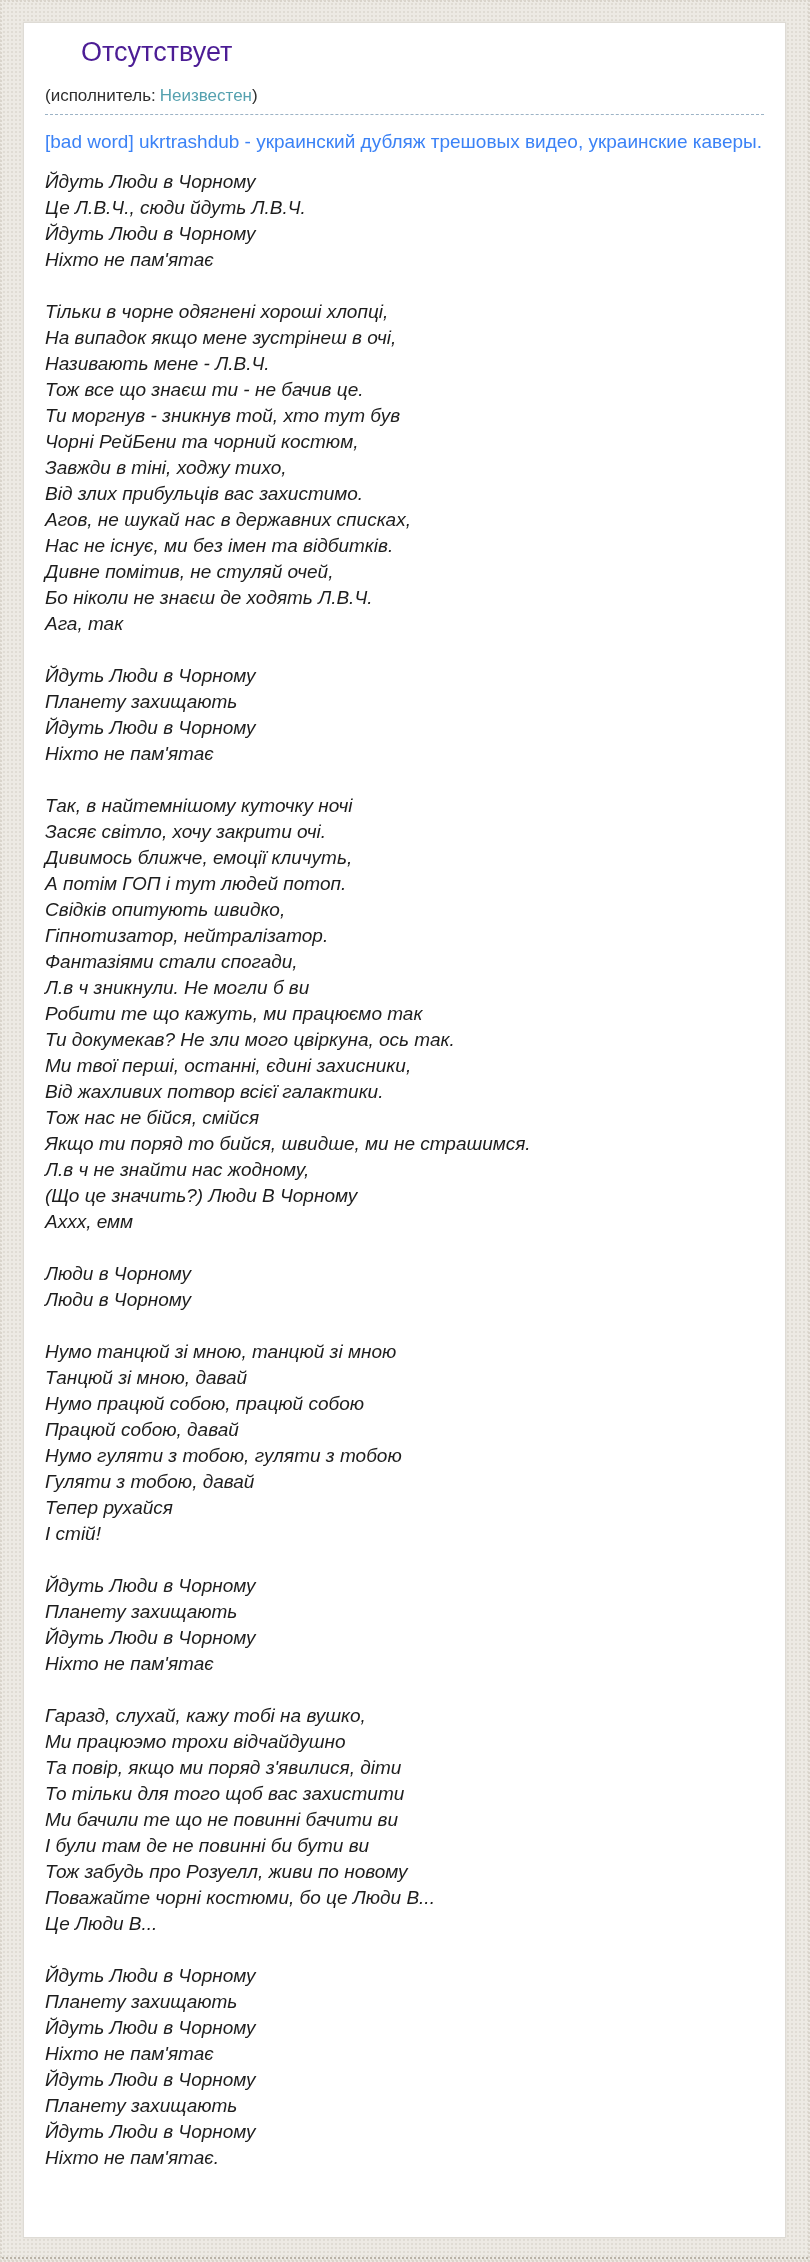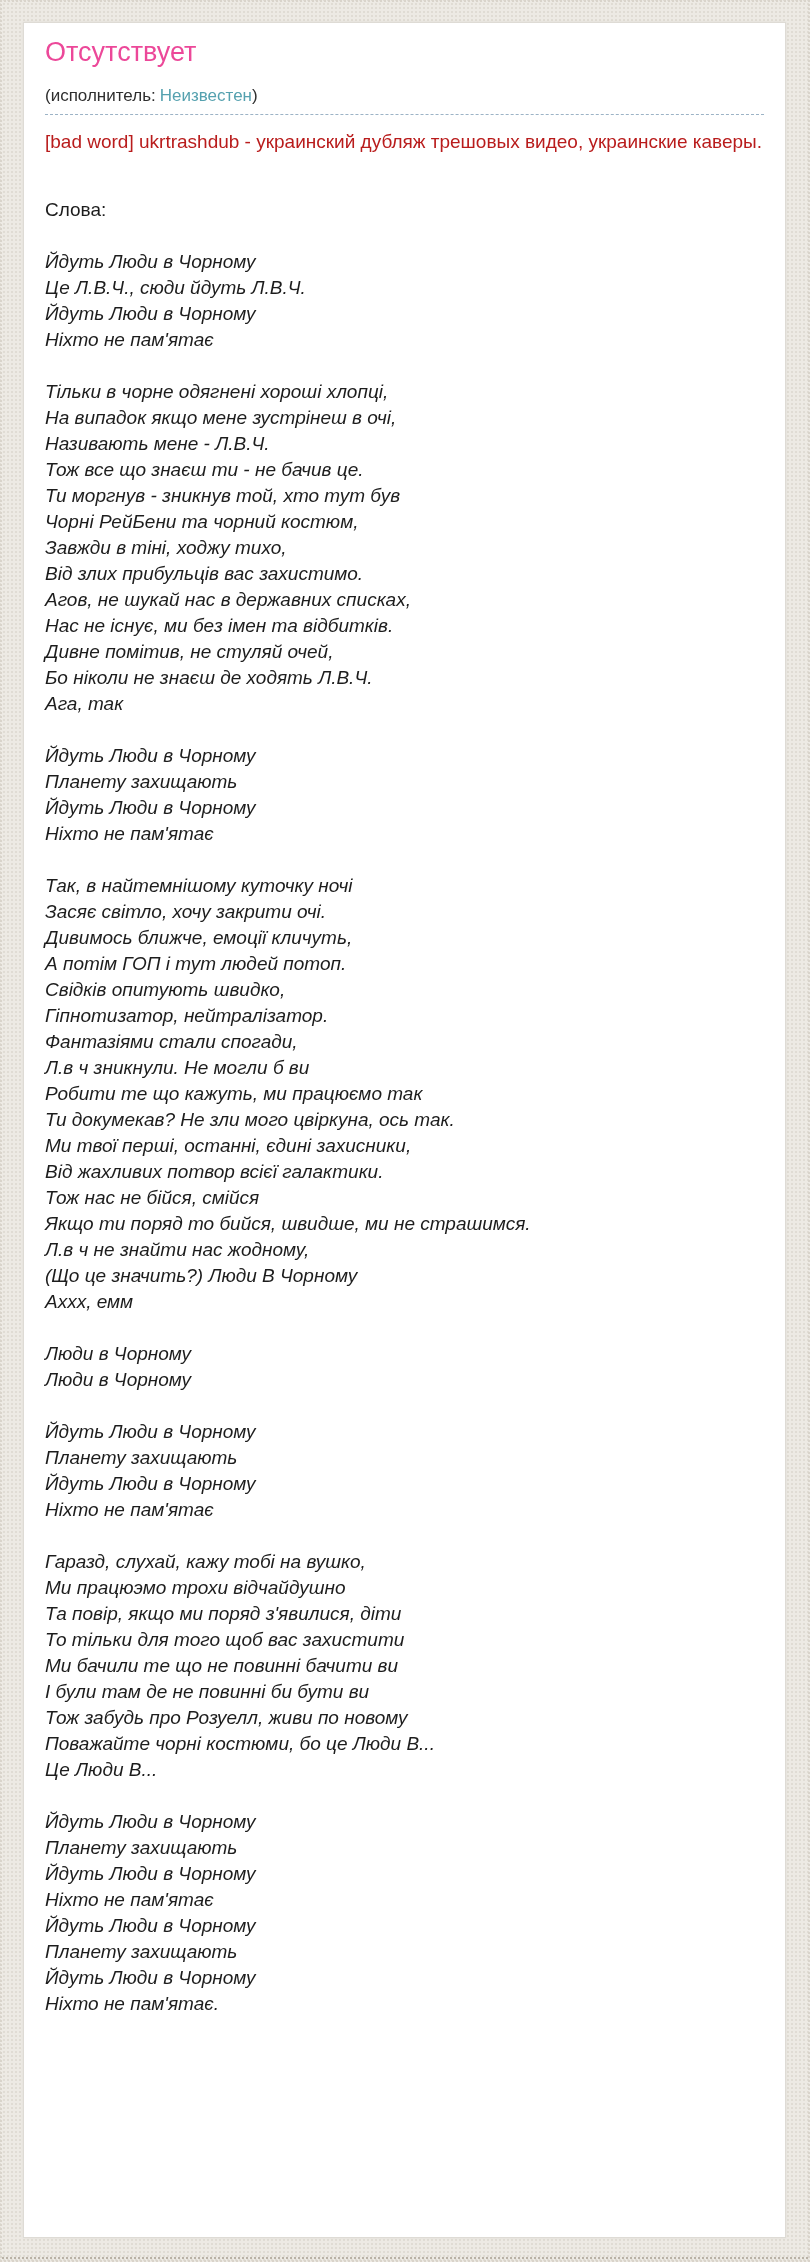--- a/index.html
+++ b/index.html
@@ -54,24 +54,24 @@
   .artist-link {
     color: #55a1af;
     text-decoration: none;
     margin-left: 4px;
     cursor: pointer;
   }
   .description {
     margin-top: 14px;
     font-size: 19px;
     line-height: 26px;
-    color: #b91c1c;
+    color: #3b82f6;
     white-space: nowrap;
     overflow: hidden;
-    margin-bottom: 42px;
+    margin-bottom: 14px;
   }
   .words-label {
     font-size: 19px;
     line-height: 26px;
     color: #1d1d1d;
     margin-bottom: 26px;
   }
   .stanza {
     font-size: 19px;
     line-height: 26px;
@@ -90,24 +90,23 @@
     top: 2255px;
     height: 0;
     border-top: 2px dotted #b9b2a6;
   }
 </style>
 </head>
 <body>
 
 <div class="page">
   <div class="content-box">
-    <h1 class="song-title" style="color: #ec4899;">Отсутствует</h1>
+    <h1 class="song-title" style="color: #4c1d95; margin-left: 36px;">Отсутствует</h1>
     <div class="artist-line"><span>(исполнитель:</span><a class="artist-link" href="#" style="color: rgb(85, 161, 175);">Неизвестен</a><span>)</span></div>
     <div class="description">[bad word] ukrtrashdub - украинский дубляж трешовых видео, украинские каверы.</div>
-    <div class="words-label">Слова:</div>
     <div>
         <div class="stanza">Йдуть Люди в Чорному
 Це Л.В.Ч., сюди йдуть Л.В.Ч.
 Йдуть Люди в Чорному
 Ніхто не пам'ятає</div>
         <div class="stanza">Тільки в чорне одягнені хороші хлопці,
 На випадок якщо мене зустрінеш в очі,
 Називають мене - Л.В.Ч.
 Тож все що знаєш ти - не бачив це.
 Ти моргнув - зникнув той, хто тут був
@@ -135,20 +134,28 @@
 Ти докумекав? Не зли мого цвіркуна, ось так.
 Ми твої перші, останні, єдині захисники,
 Від жахливих потвор всієї галактики.
 Тож нас не бійся, смійся
 Якщо ти поряд то бийся, швидше, ми не страшимся.
 Л.в ч  не знайти нас жодному,
 (Що це значить?) Люди В Чорному
 Аххх, емм</div>
         <div class="stanza">Люди в Чорному
 Люди в Чорному</div>
+        <div class="stanza">Нумо танцюй зі мною, танцюй зі мною
+Танцюй зі мною, давай
+Нумо працюй собою, працюй собою
+Працюй собою, давай
+Нумо гуляти з тобою, гуляти з тобою
+Гуляти з тобою, давай
+Тепер рухайся
+І стій!</div>
         <div class="stanza">Йдуть Люди в Чорному
 Планету захищають
 Йдуть Люди в Чорному
 Ніхто не пам'ятає</div>
         <div class="stanza">Гаразд, слухай, кажу тобі на вушко,
 Ми працюэмо трохи відчайдушно
 Та повір, якщо ми поряд з'явилися, діти
 То тільки для того щоб вас захистити
 Ми бачили те що не повинні бачити ви
 І були там де не повинні би бути ви

